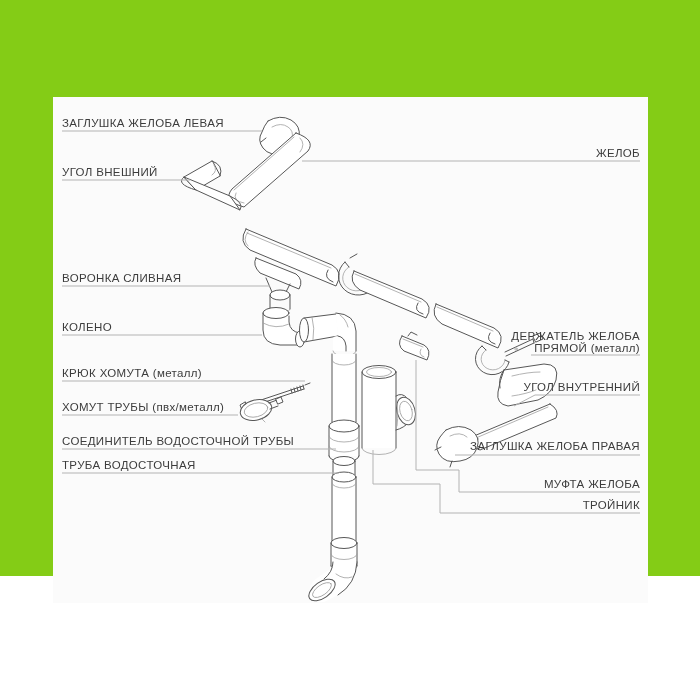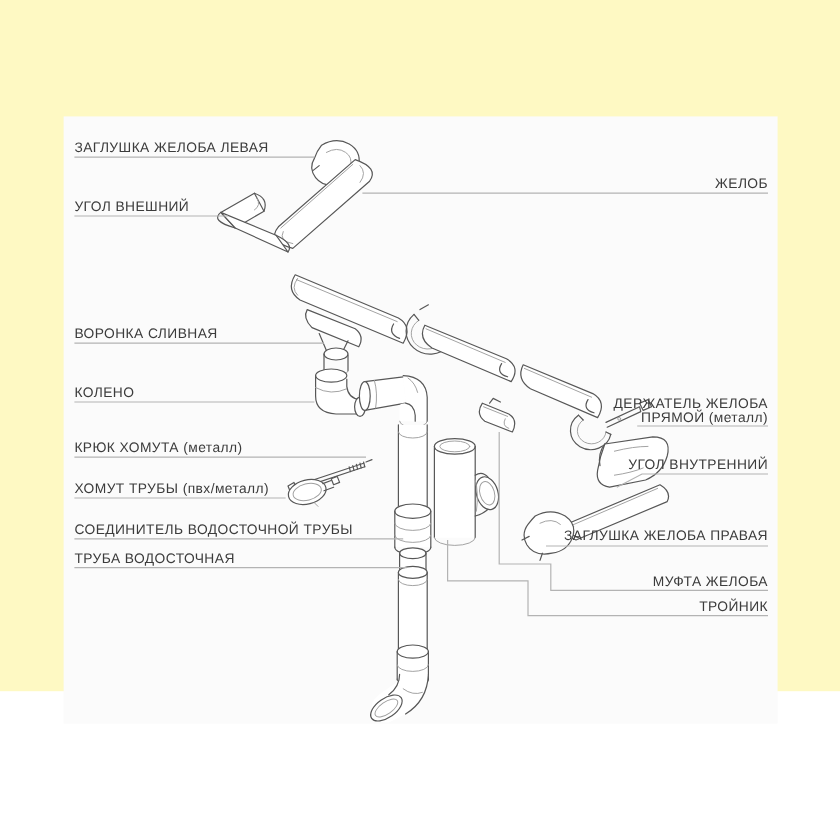--- a/index.html
+++ b/index.html
@@ -1,17 +1,17 @@
 <!DOCTYPE html>
 <html><head>
 <meta charset="utf-8">
 <style>
   html,body{margin:0;padding:0;background:#ffffff;}
   body{width:700px;height:700px;overflow:hidden;font-family:"Liberation Sans",sans-serif;}
-  .stage{position:relative;width:700px;height:576px;background:#fef9c3;}
+  .stage{position:relative;width:700px;height:576px;background:#84cc16;}
   svg{display:block;}
   .panel{fill:#fbfbfb;}
   .part{stroke:#575757;stroke-width:1;fill:none;stroke-linecap:round;stroke-linejoin:round;}
   .part .fillw{fill:#ffffff;}
   .part .lt{stroke:#9f9f9f;stroke-width:.8;}
   .leader{stroke:#b3b3b3;stroke-width:1;fill:none;}
   .lbl{font:11.5px "Liberation Sans",sans-serif;fill:#3c3c3c;letter-spacing:.35px;}
 </style>
 </head>
 <body>

